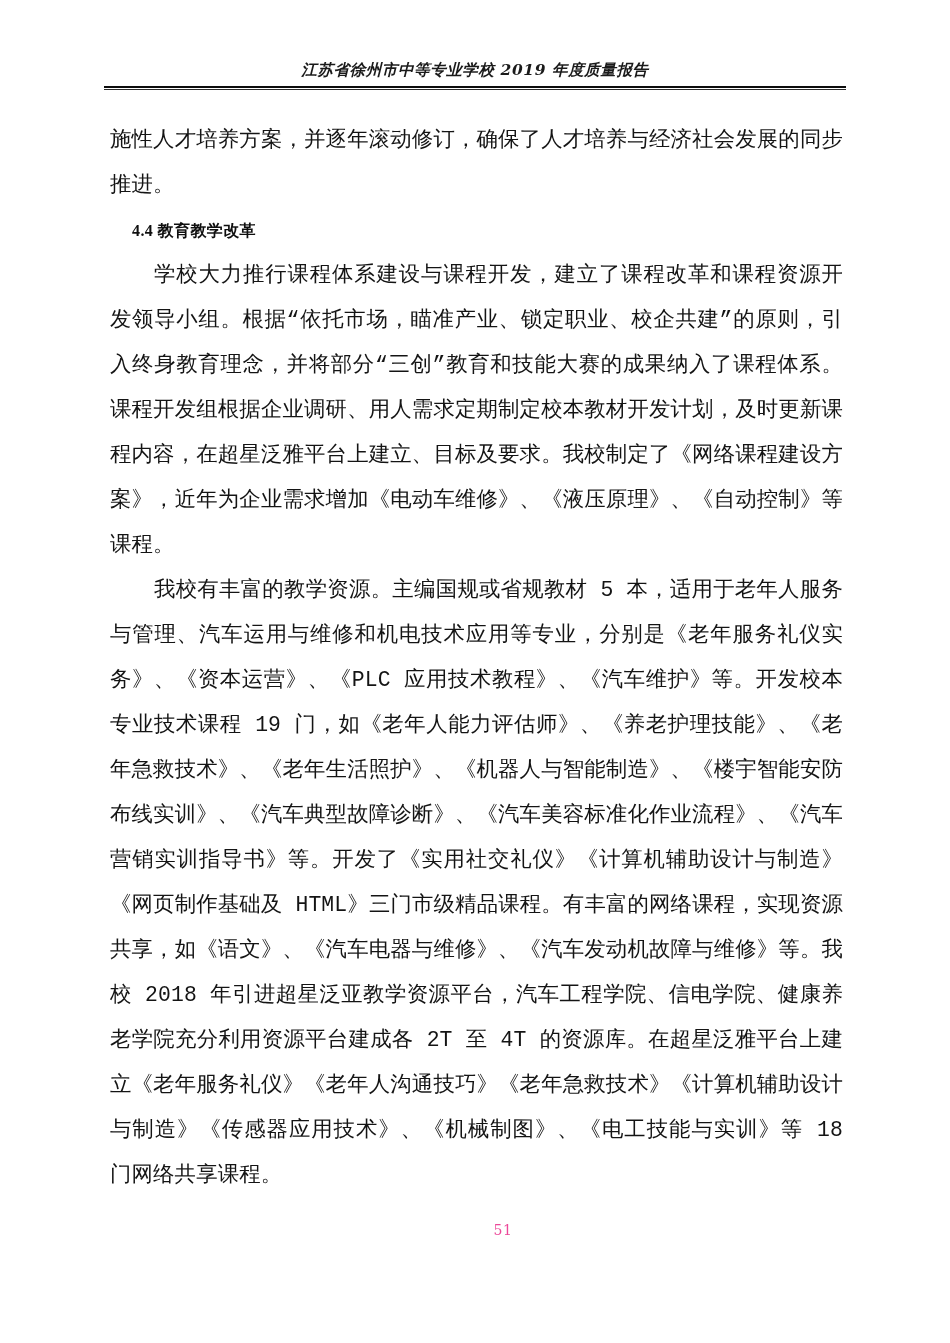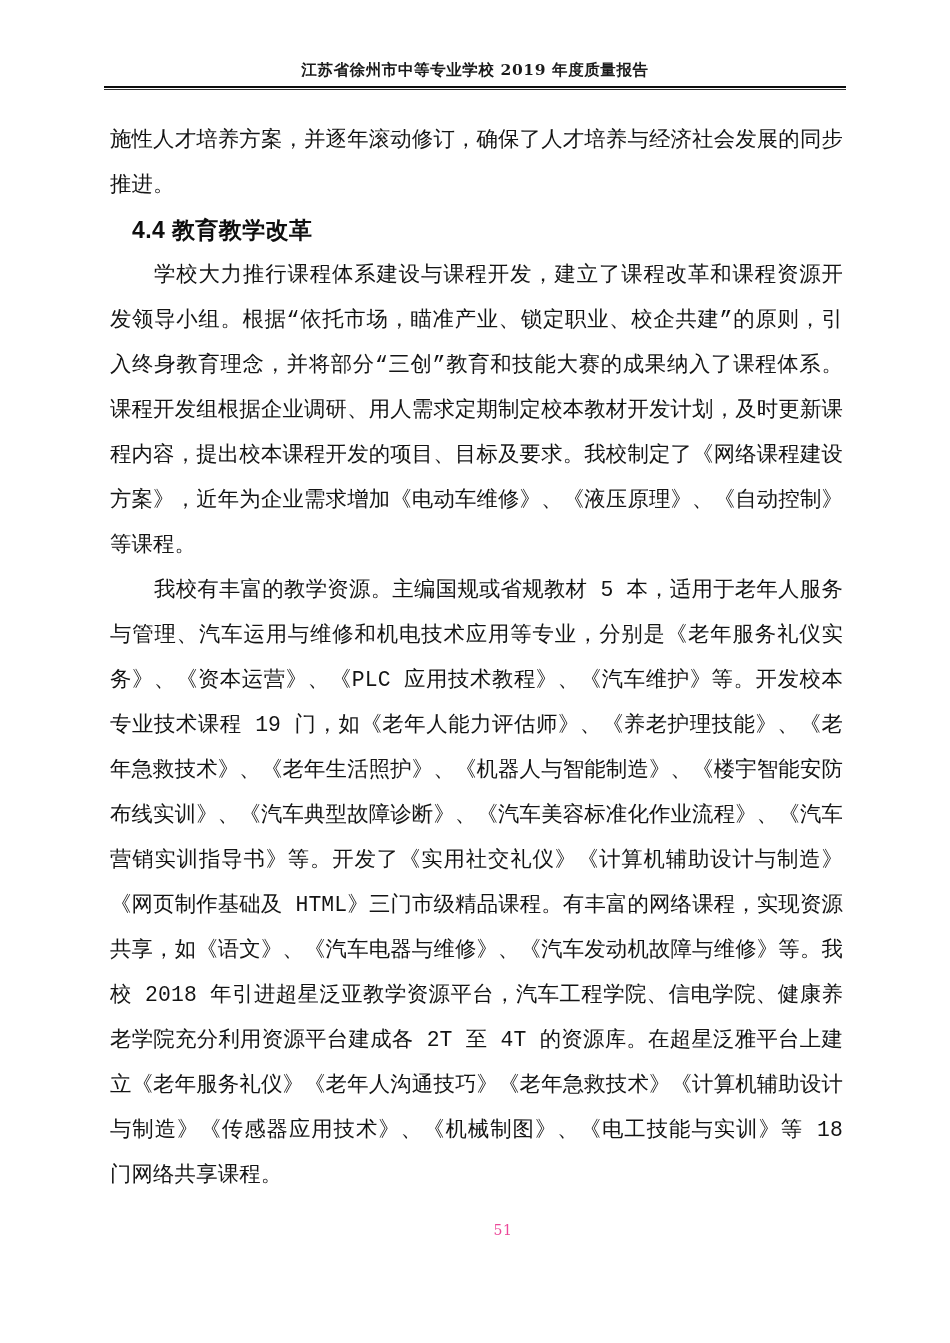--- a/index.html
+++ b/index.html
@@ -20,20 +20,21 @@
     box-sizing: border-box;
   }
 
   
   .header-zone {
     position: absolute;
     left: 0;
     top: 0;
     width: 876px;
     height: 100px;
+    font-style: italic;
   }
   .header-title {
     position: absolute;
     left: 0;
     top: 60px;
     width: 950px;
     text-align: center;
     font-family: "DejaVu Serif", "Liberation Serif", serif;
     font-weight: bold;
     font-size: 15.5px;
@@ -85,23 +86,23 @@
     word-break: break-all;
   }
   .para.indent {
     text-indent: 44px;
   }
   .para.cont {
     text-indent: 0;
   }
 
   .heading {
-    font-family: Liberation Sans, sans-serif;
+    font-family: Liberation Serif, serif;
     font-weight: bold;
-    font-size: 23px;
+    font-size: 16px;
     line-height: 45px;
     color: #0f0f0f;
     margin: 0;
     text-indent: 22px;
     letter-spacing: 0.4px;
     white-space: nowrap;
   }
 
   
   .page-number {
@@ -130,21 +131,21 @@
     </div>
   </div>
 
   <div class="body-col">
 
     <p class="para cont">施性人才培养方案，并逐年滚动修订，确保了人才培养与经济社会发展的同步推进。</p>
 
     <h2 class="heading">4.4 教育教学改革</h2>
 
 
-    <p class="para indent">学校大力推行课程体系建设与课程开发，建立了课程改革和课程资源开发领导小组。根据“依托市场，瞄准产业、锁定职业、校企共建”的原则，引入终身教育理念，并将部分“三创”教育和技能大赛的成果纳入了课程体系。课程开发组根据企业调研、用人需求定期制定校本教材开发计划，及时更新课程内容，提出校本课程开发的项目、目标及要求。我校制定了《网络课程建设方案》，近年为企业需求增加《电动车维修》、《液压原理》、《自动控制》等课程。</p>
+    <p class="para indent">学校大力推行课程体系建设与课程开发，建立了课程改革和课程资源开发领导小组。根据“依托市场，瞄准产业、锁定职业、校企共建”的原则，引入终身教育理念，并将部分“三创”教育和技能大赛的成果纳入了课程体系。课程开发组根据企业调研、用人需求定期制定校本教材开发计划，及时更新课程内容，在超星泛雅平台上建立、目标及要求。我校制定了《网络课程建设方案》，近年为企业需求增加《电动车维修》、《液压原理》、《自动控制》等课程。</p>
 
     <p class="para indent">我校有丰富的教学资源。主编国规或省规教材 5 本，适用于老年人服务与管理、汽车运用与维修和机电技术应用等专业，分别是《老年服务礼仪实务》、《资本运营》、《PLC 应用技术教程》、《汽车维护》等。开发校本专业技术课程 19 门，如《老年人能力评估师》、《养老护理技能》、《老年急救技术》、《老年生活照护》、《机器人与智能制造》、《楼宇智能安防布线实训》、《汽车典型故障诊断》、《汽车美容标准化作业流程》、《汽车营销实训指导书》等。开发了《实用社交礼仪》《计算机辅助设计与制造》《网页制作基础及 HTML》三门市级精品课程。有丰富的网络课程，实现资源共享，如《语文》、《汽车电器与维修》、《汽车发动机故障与维修》等。我校 2018 年引进超星泛亚教学资源平台，汽车工程学院、信电学院、健康养老学院充分利用资源平台建成各 2T 至 4T 的资源库。在超星泛雅平台上建立《老年服务礼仪》《老年人沟通技巧》《老年急救技术》《计算机辅助设计与制造》《传感器应用技术》、《机械制图》、《电工技能与实训》等 18 门网络共享课程。</p>
 
   </div>
 
   <div class="page-number">51</div>
 
 </div>
 
 </body></html>

